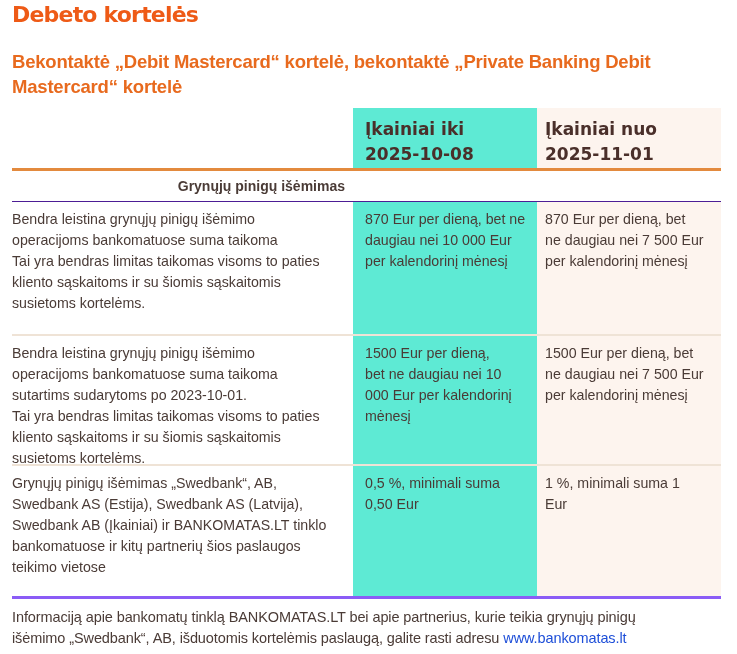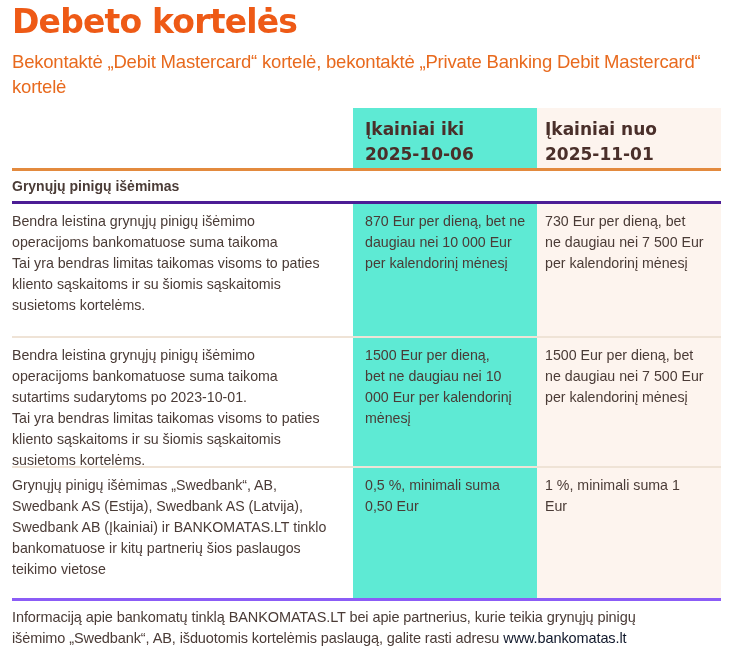--- a/index.html
+++ b/index.html
@@ -1,56 +1,56 @@
 <!DOCTYPE html>
 <html><head>
 <meta charset="utf-8">
 <style>
   html, body { margin: 0; padding: 0; background: #ffffff; }
   body { width: 737px; height: 654px; position: relative; overflow: hidden;
          font-family: "Liberation Sans", "DejaVu Sans", sans-serif; color: #4a3b36; }
   .title { position: absolute; left: 12px; top: 2px; margin: 0;
-           font-family: "DejaVu Sans", sans-serif; font-weight: bold; font-size: 33px;
+           font-family: "DejaVu Sans", sans-serif; font-weight: bold; font-size: 22px;
            letter-spacing: -0.8px; color: #ee5a16; }
   .subtitle { position: absolute; left: 12px; top: 49px; width: 715px; margin: 0;
-              font-family: "Liberation Sans", sans-serif; font-weight: normal; font-size: 18.5px;
+              font-family: "Liberation Sans", sans-serif; font-weight: bold; font-size: 18.5px;
               line-height: 25px; color: #e86a1e; letter-spacing: -0.2px; }
   .tbl { position: absolute; left: 12px; top: 108px; width: 709px; }
   .row { display: flex; }
   .c1 { width: 343px; box-sizing: border-box; padding-right: 8px; }
   .c2 { width: 185px; background: #5eead4; box-sizing: border-box; padding-left: 12px; padding-right: 4px; }
   .c3 { width: 185px; background: #fdf4ee; box-sizing: border-box; padding-left: 8px; padding-right: 4px; }
   .head { height: 60px; border-bottom: 3px solid #e38a3e; }
   .head .c2, .head .c3 { padding-top: 9px; font-family: "DejaVu Sans", sans-serif;
        font-weight: bold; font-size: 17px; line-height: 25px; color: #4a2f2a; }
-  .section { height: 30px; border-bottom: 3px solid #4c1d95; }
+  .section { height: 30px; border-bottom: 1px solid #4c1d95; text-align: right; }
   .section .c1 { font-weight: bold; font-size: 14px; line-height: 30px; padding-top: 0; color: #4a3b36; }
   .section .c2, .section .c3 { background: transparent; }
   .data { border-bottom: 2px solid #efe3d6; }
   .data > div { font-size: 14.2px; line-height: 21px; padding-top: 7px; padding-bottom: 6px; color: #4a3b36; }
   .r1 { height: 134px; box-sizing: border-box; }
   .r2 { height: 130px; box-sizing: border-box; }
   .r3 { height: 133px; box-sizing: border-box; border-bottom: 3px solid #8b5cf6; }
   .line { display: block; white-space: nowrap; }
   .footer { position: absolute; left: 12px; top: 607px; width: 715px;
             font-size: 14.5px; line-height: 21px; color: #4a3b36; letter-spacing: -0.1px; }
-  .footer a { color: #0f172a; text-decoration: none; }
+  .footer a { color: #1d4ed8; text-decoration: none; }
 </style>
 </head>
 <body>
 
 <h1 class="title">Debeto kortelės</h1>
 <h2 class="subtitle">Bekontaktė „Debit Mastercard“ kortelė, bekontaktė „Private Banking Debit Mastercard“ kortelė</h2>
 
 <div class="tbl">
   <div class="row head">
     <div class="c1"></div>
     <div class="c2">
       <span class="line">Įkainiai iki</span>
-      <span class="line">2025-10-06</span>
+      <span class="line">2025-10-08</span>
     </div>
     <div class="c3">
       <span class="line">Įkainiai nuo</span>
       <span class="line">2025-11-01</span>
     </div>
   </div>
 
   <div class="row section">
     <div class="c1">Grynųjų pinigų išėmimas</div>
     <div class="c2"></div>
@@ -64,21 +64,21 @@
       <span class="line">Tai yra bendras limitas taikomas visoms to paties</span>
       <span class="line">kliento sąskaitoms ir su šiomis sąskaitomis</span>
       <span class="line">susietoms kortelėms.</span>
     </div>
     <div class="c2">
       <span class="line">870 Eur per dieną, bet ne</span>
       <span class="line">daugiau nei 10 000 Eur</span>
       <span class="line">per kalendorinį mėnesį</span>
     </div>
     <div class="c3">
-      <span class="line">730 Eur per dieną, bet</span>
+      <span class="line">870 Eur per dieną, bet</span>
       <span class="line">ne daugiau nei 7 500 Eur</span>
       <span class="line">per kalendorinį mėnesį</span>
     </div>
   </div>
 
   <div class="row data r2">
     <div class="c1">
       <span class="line">Bendra leistina grynųjų pinigų išėmimo</span>
       <span class="line">operacijoms bankomatuose suma taikoma</span>
       <span class="line">sutartims sudarytoms po 2023-10-01.</span>

